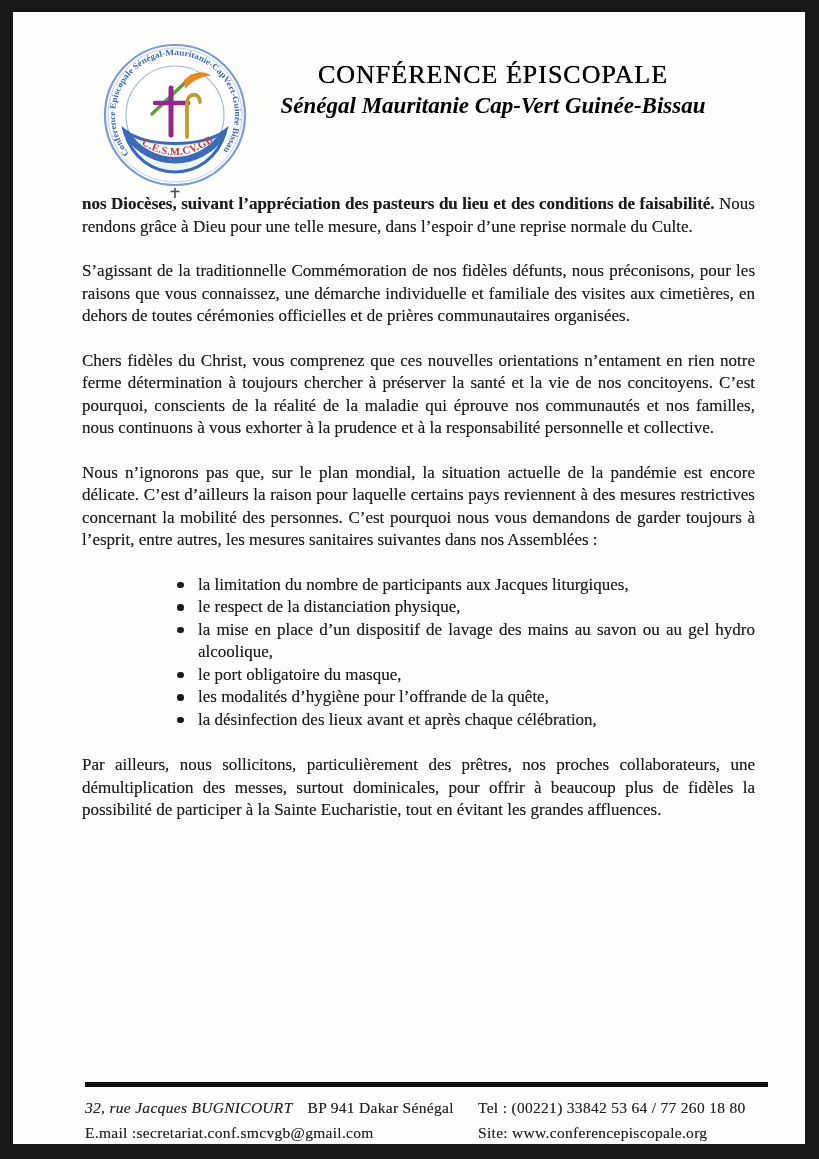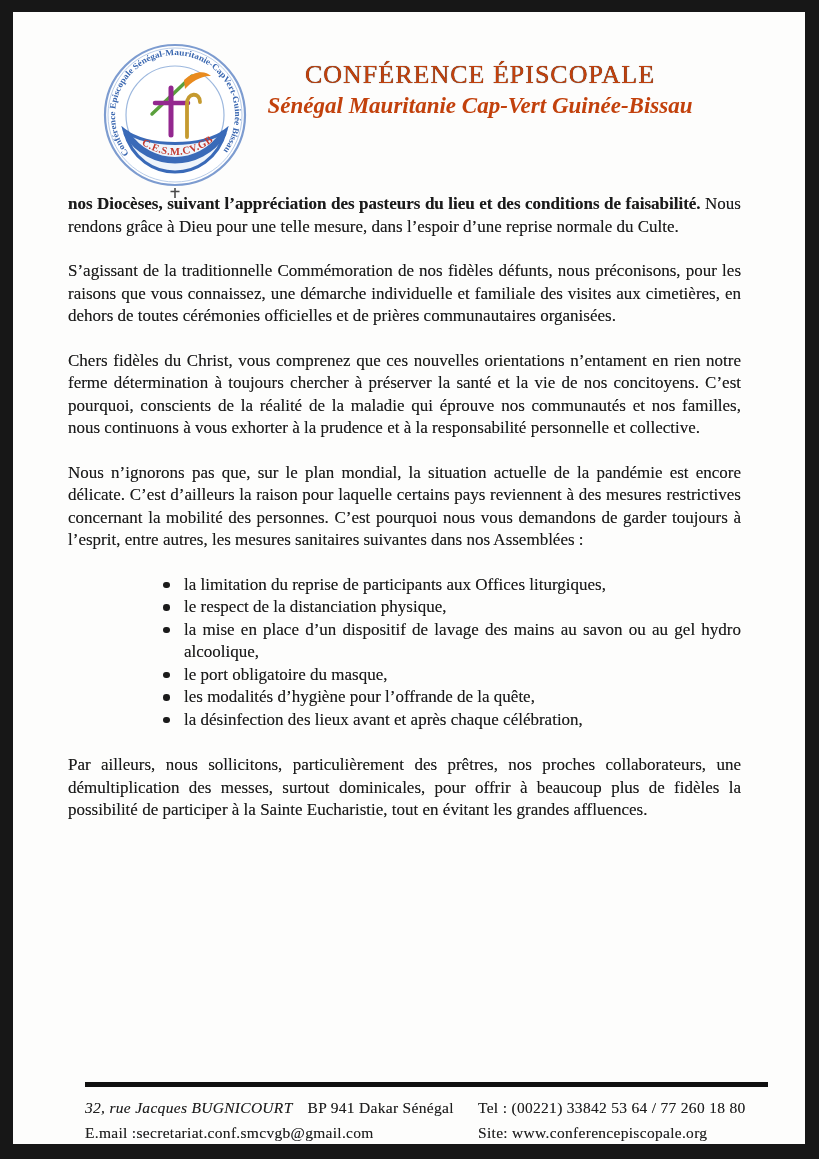--- a/index.html
+++ b/index.html
@@ -14,35 +14,35 @@
     position:absolute; left:13px; top:12px;
     width:792px; height:1132px;
     background:#fdfdfc;
   }
   
   .logo-seal {
     position:absolute; left:87px; top:30px;
     width:150px; height:158px;
   }
   .title-block {
-    position:absolute; left:202px; top:48px; width:530px;
-    text-align:center; color:#c2410c;
+    position:absolute; left:215px; top:48px; width:530px;
+    text-align:center; color:#000000;
   }
   .org-title {
     font-size:26px; letter-spacing:1px; font-weight:normal;
     text-shadow:0 0 0.7px #000;
     white-space:nowrap;
   }
   .org-subtitle {
     font-size:23px; font-weight:bold; font-style:italic;
     margin-top:3px; white-space:nowrap;text-align:center;
   }
   
   .body-text {
-    position:absolute; left:55px; top:181px; width:673px;
+    position:absolute; left:69px; top:181px; width:673px;
     font-size:17px; line-height:22.5px; color:#1b1b1b;
     text-align:justify;
     text-shadow:0 0 0.35px rgba(0,0,0,0.45);
   }
   .body-text p { margin:0 0 22px 0; }
   .body-text p.bold-para { font-weight:bold; }
   .body-text strong { font-weight:bold; }
   ul.measures {
     list-style:none;
     margin:0 0 23px 0; padding:0 0 0 116px;
@@ -104,21 +104,21 @@
     <div class="org-title">CONFÉRENCE ÉPISCOPALE</div>
     <div class="org-subtitle">Sénégal Mauritanie Cap-Vert Guinée-Bissau</div>
   </div>
 
   <main class="body-text">
     <p><strong>nos Diocèses, suivant l’appréciation des pasteurs du lieu et des conditions de faisabilité.</strong><span> Nous rendons grâce à Dieu pour une telle mesure, dans l’espoir d’une reprise normale du Culte.</span></p>
     <p>S’agissant de la traditionnelle Commémoration de nos fidèles défunts, nous préconisons, pour les raisons que vous connaissez, une démarche individuelle et familiale des visites aux cimetières, en dehors de toutes cérémonies officielles et de prières communautaires organisées.</p>
     <p>Chers fidèles du Christ, vous comprenez que ces nouvelles orientations n’entament en rien notre ferme détermination à toujours chercher à préserver la santé et la vie de nos concitoyens. C’est pourquoi, conscients de la réalité de la maladie qui éprouve nos communautés et nos familles, nous continuons à vous exhorter à la prudence et à la responsabilité personnelle et collective.</p>
     <p>Nous n’ignorons pas que, sur le plan mondial, la situation actuelle de la pandémie est encore délicate. C’est d’ailleurs la raison pour laquelle certains pays reviennent à des mesures restrictives concernant la mobilité des personnes. C’est pourquoi nous vous demandons de garder toujours à l’esprit, entre autres, les mesures sanitaires suivantes dans nos Assemblées :</p>
     <ul class="measures">
-      <li>la limitation du reprise de participants aux Offices liturgiques,</li>
+      <li>la limitation du nombre de participants aux Jacques liturgiques,</li>
       <li>le respect de la distanciation physique,</li>
       <li>la mise en place d’un dispositif de lavage des mains au savon ou au gel hydro alcoolique,</li>
       <li>le port obligatoire du masque,</li>
       <li>les modalités d’hygiène pour l’offrande de la quête,</li>
       <li>la désinfection des lieux avant et après chaque célébration,</li>
     </ul>
     <p>Par ailleurs, nous sollicitons, particulièrement des prêtres, nos proches collaborateurs, une démultiplication des messes, surtout dominicales, pour offrir à beaucoup plus de fidèles la possibilité de participer à la Sainte Eucharistie, tout en évitant les grandes affluences.</p>
   </main>
 
   <footer class="footer">

